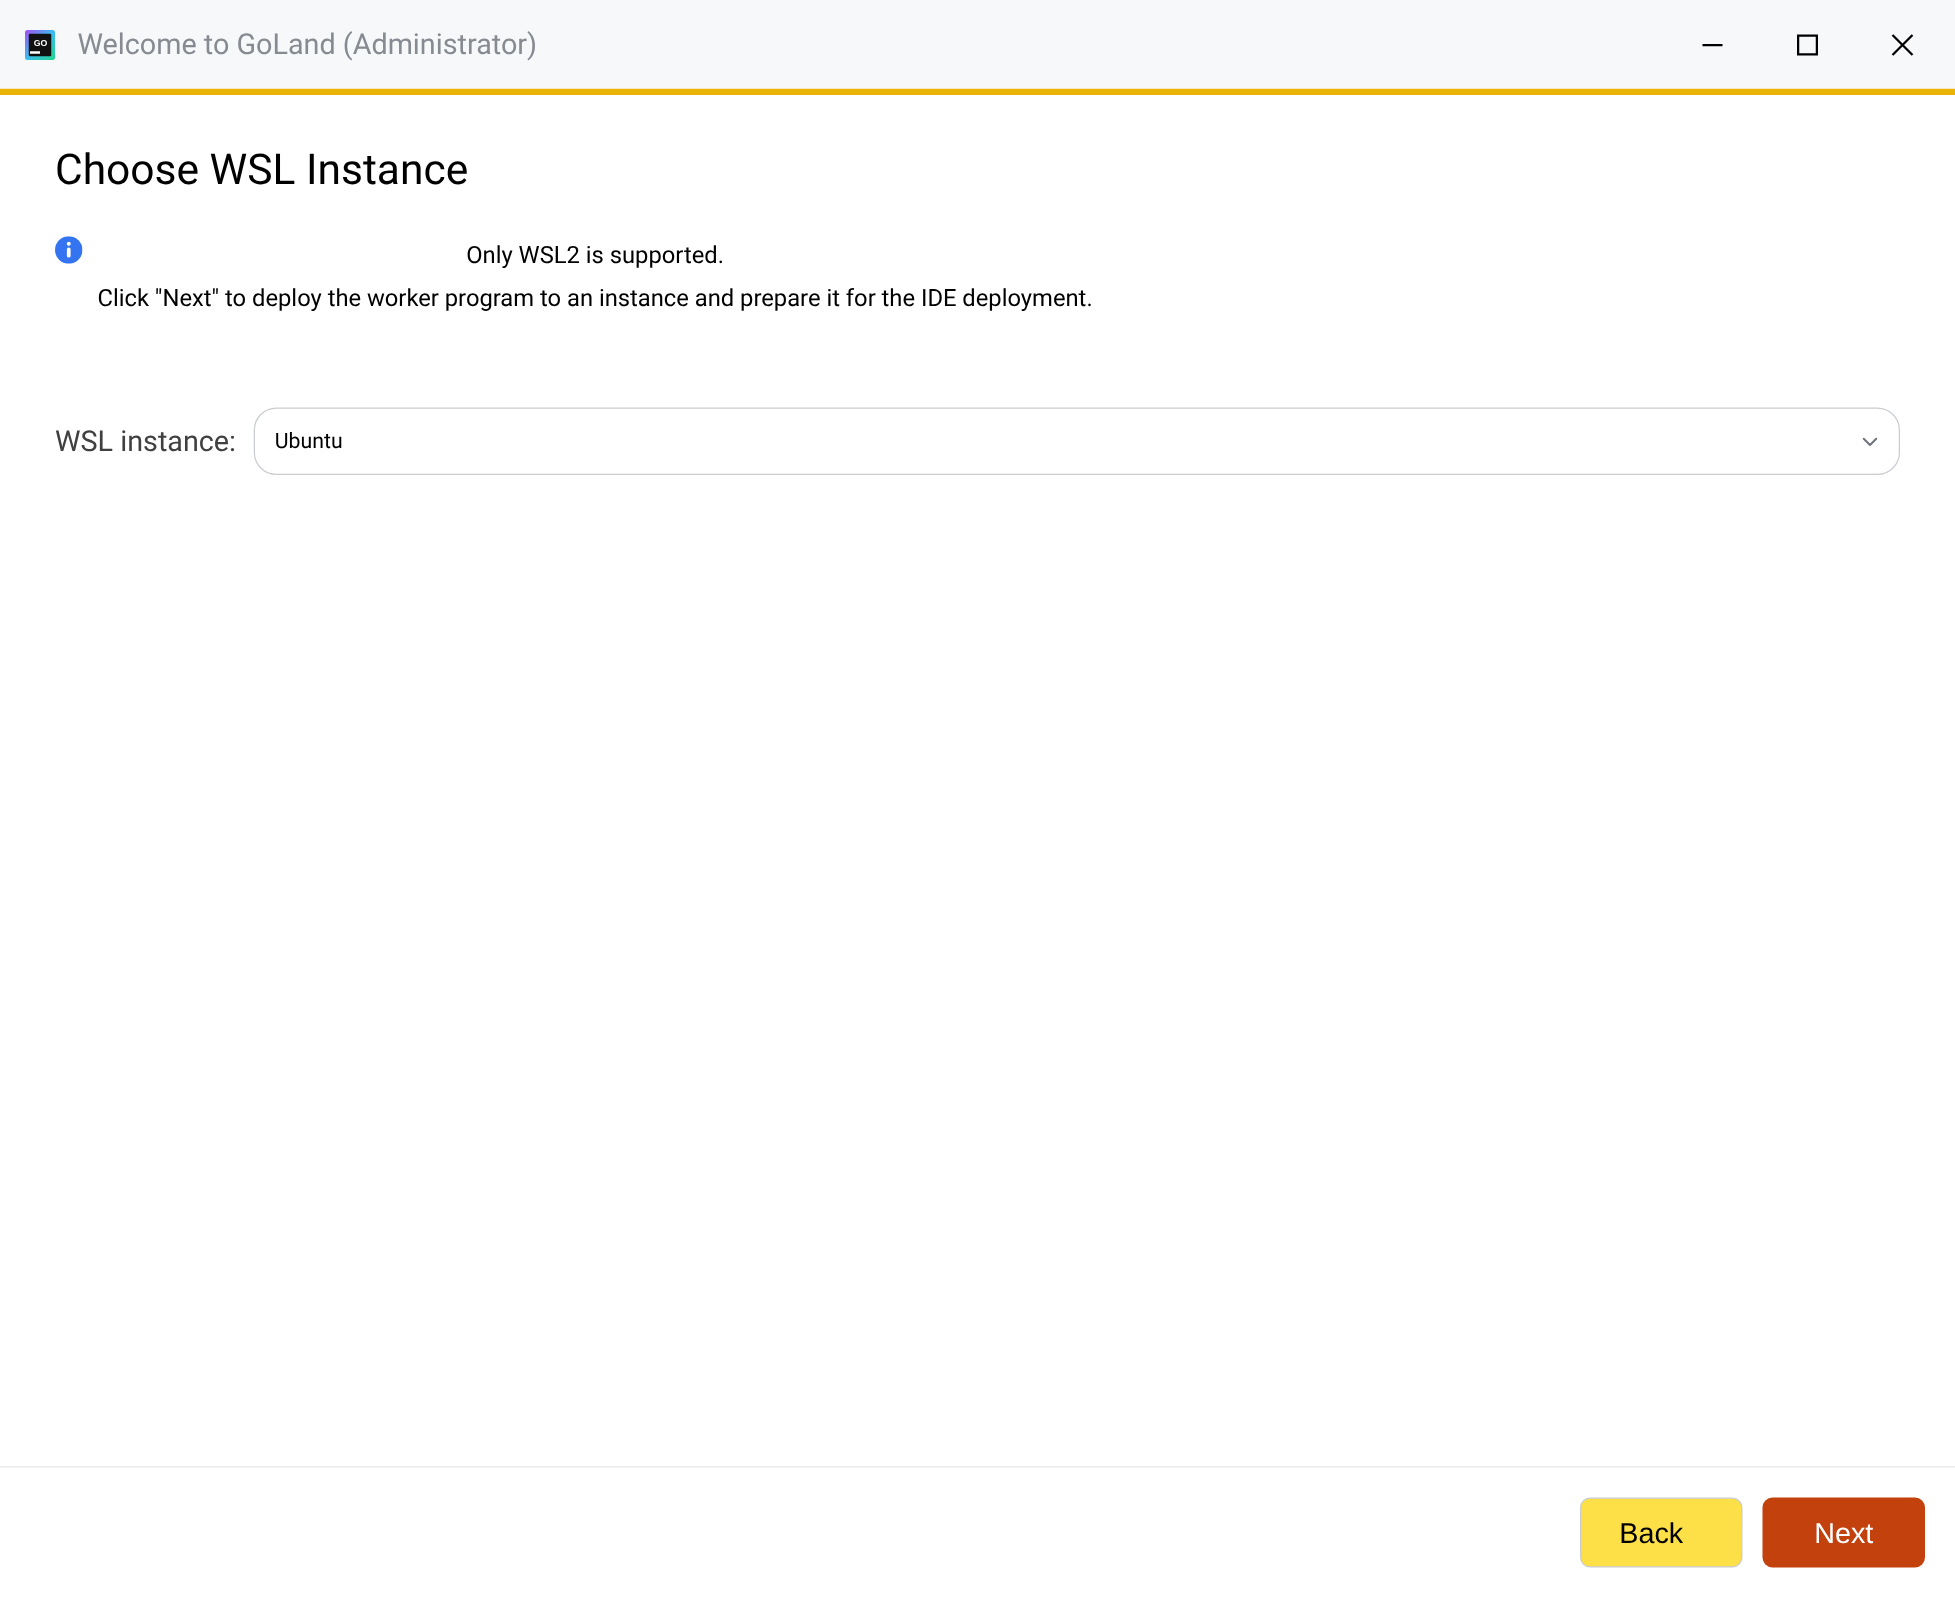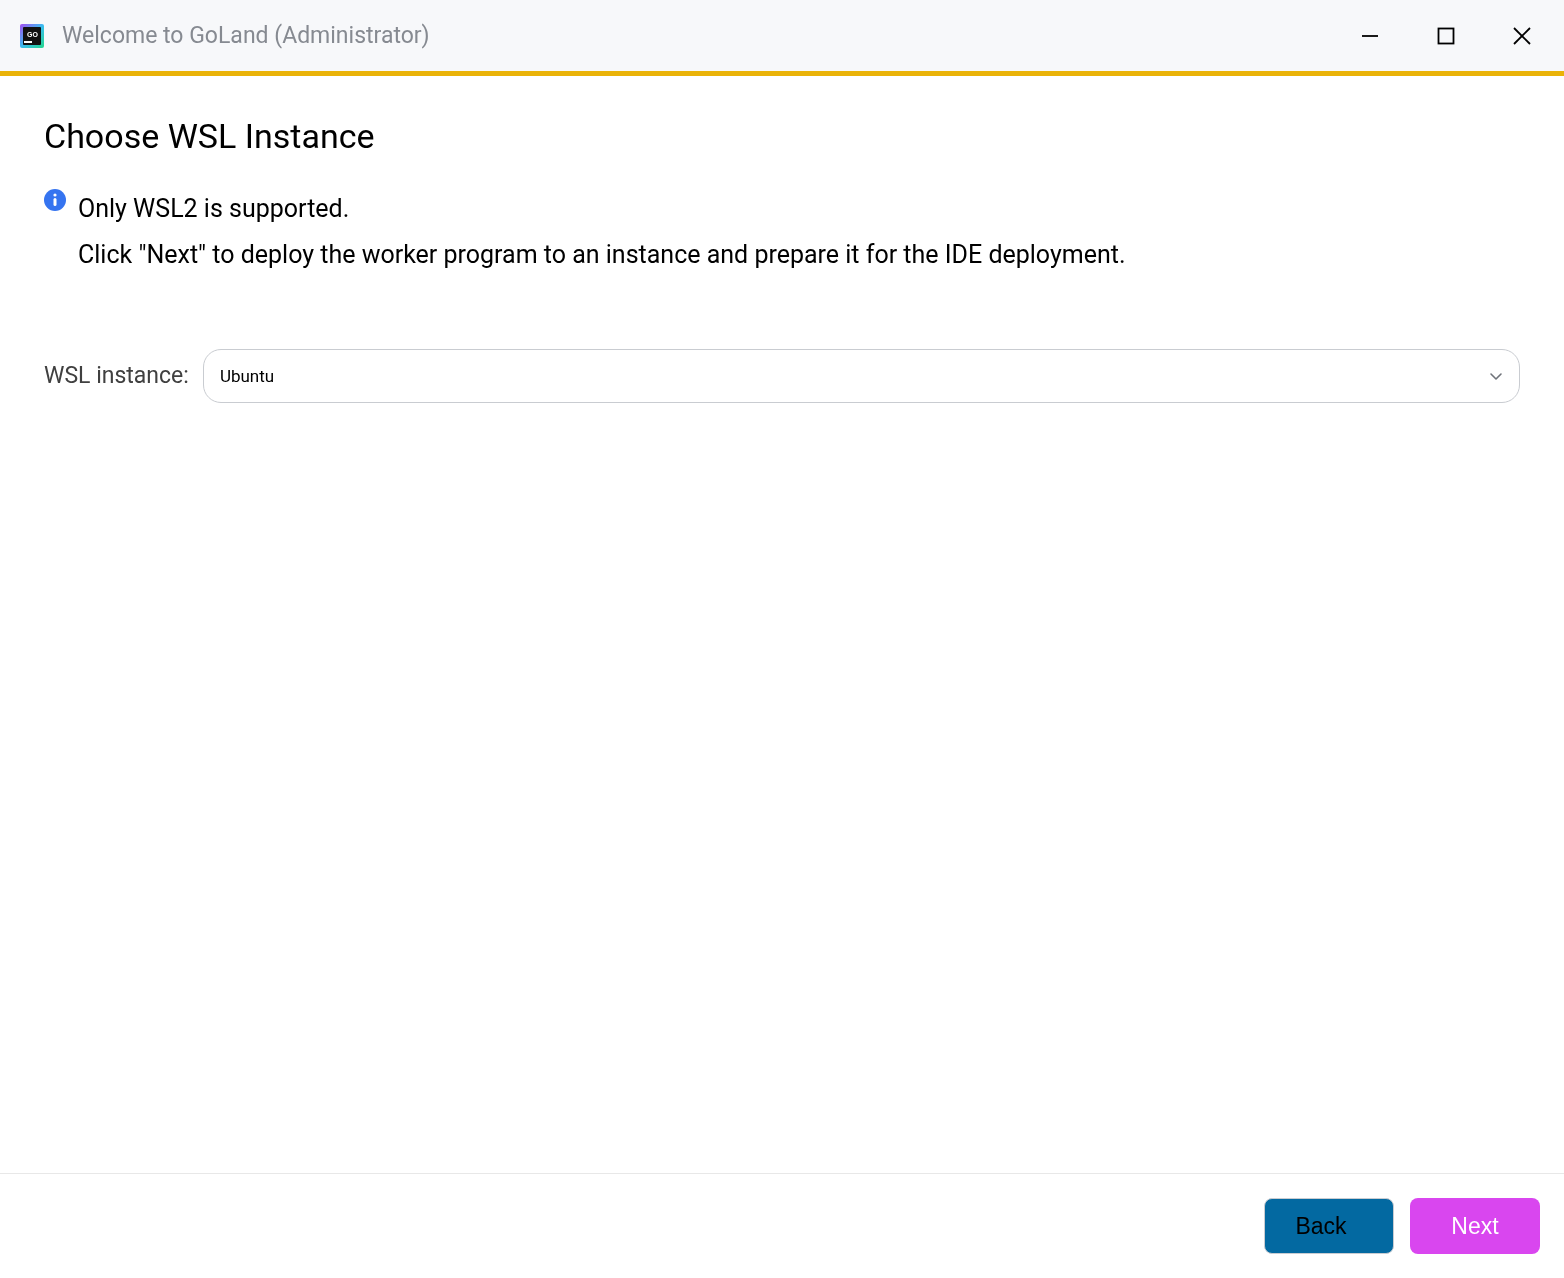--- a/index.html
+++ b/index.html
@@ -67,23 +67,24 @@
       gap: 12px;
       margin-bottom: 70px;
     }
     .info-icon {
       width: 22px;
       height: 22px;
       flex-shrink: 0;
       margin-top: 3px;
     }
     .info-text {
-      font-size: 25px;
+      font-size: 19px;
       line-height: 1.85;
       color: #000000;
+      text-align: center;
     }
     .info-line {
       display: block;
     }
     .form-row {
       display: flex;
       align-items: center;
       gap: 14px;
     }
     .form-label {
@@ -130,28 +131,28 @@
       border-radius: 8px;
       font-size: 23px;
       font-weight: 400;
       cursor: pointer;
       display: flex;
       align-items: center;
       justify-content: center;
       border: none;
     }
     .btn-secondary {
-      background: #0369a1;
+      background: #fde047;
       color: #000000;
       border: 1px solid #c9ccd1;
       min-width: 130px;
       padding-left: 16px;
     }
     .btn-primary {
-      background: #d946ef;
+      background: #c2410c;
       color: #ffffff;
       min-width: 130px;
     }
   </style>
 </head>
 <body>
 
 <div class="titlebar">
   <div class="titlebar-icon">
     <svg viewBox="0 0 28 28" width="28" height="28">

